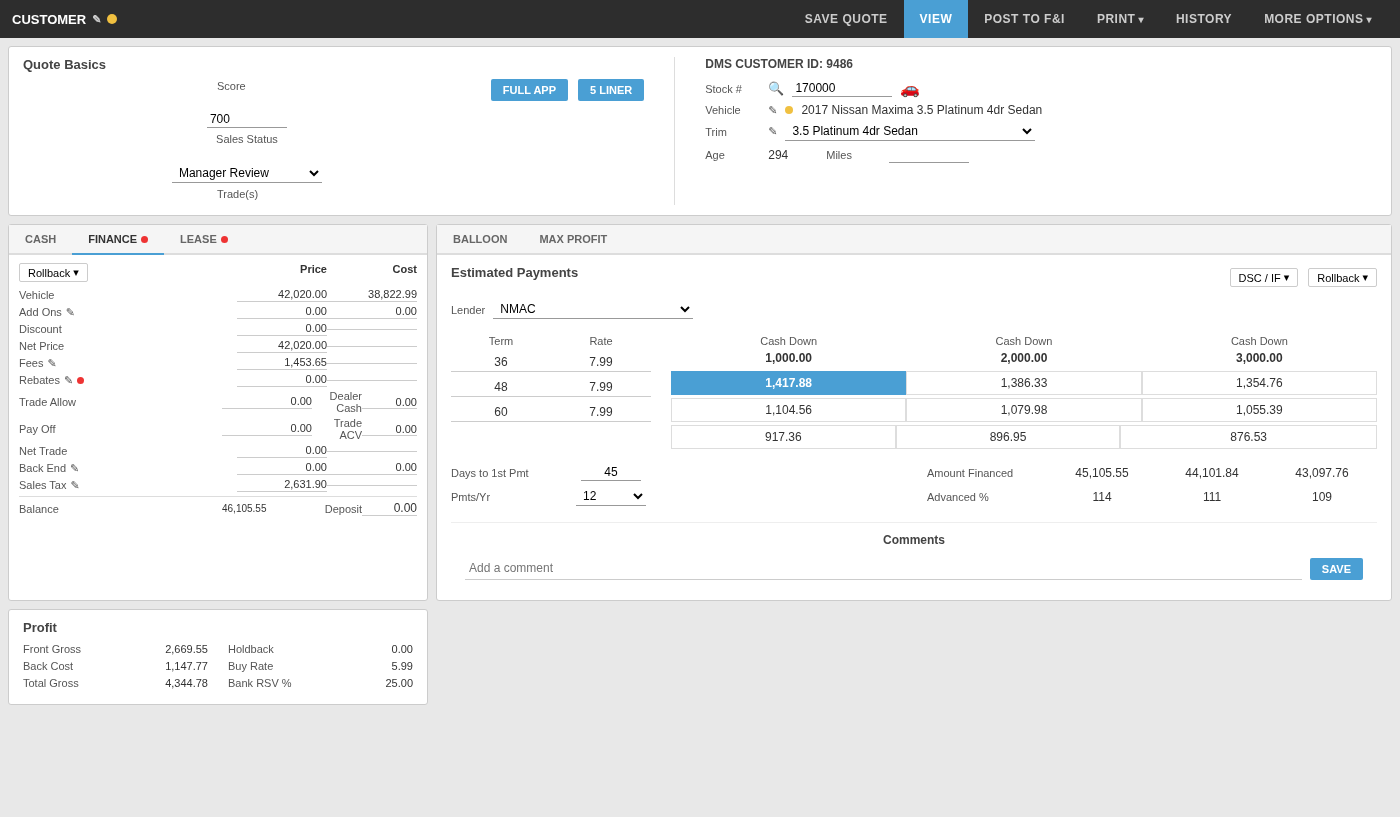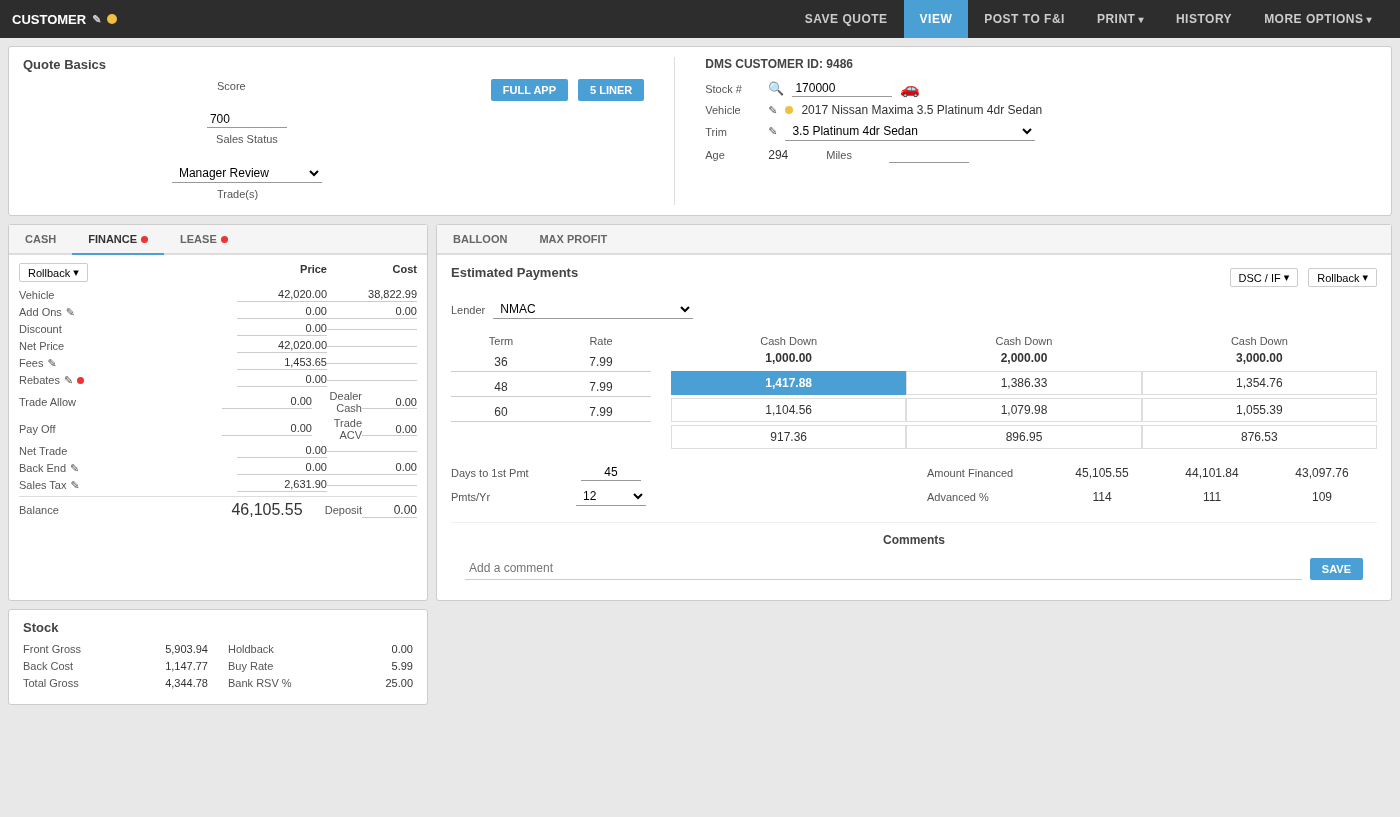--- a/index.html
+++ b/index.html
@@ -477,21 +477,21 @@
             <span class="pencil-icon">✎</span>
           </div>
           <div class="row-price">2,631.90</div>
           <div class="row-cost"></div>
         </div>
 
         <hr class="lp-divider">
 
         <div class="lp-row">
           <div style="flex:1; color:#555; font-size:11px;">Balance</div>
-          <div style="width:90px; text-align:center; font-size:16px;">46,105.55</div>
+          <div style="width:90px; text-align:left; font-size:10px;">46,105.55</div>
           <div style="width:50px; color:#555; font-size:11px; text-align:right;">Deposit</div>
           <div style="width:55px; text-align:right; border-bottom:1px solid #ccc; font-size:12px;">0.00</div>
         </div>
       </div>
     </div>
 
     <div class="right-panel">
       <div class="tab-bar">
         <div class="tab">
           <span>BALLOON</span>
@@ -568,21 +568,21 @@
 
             <div style="display:flex; margin-bottom:3px;">
               <div style="flex:1; text-align:center; font-size:12px; padding:4px 6px; border:1px solid #ddd;">1,104.56</div>
               <div style="flex:1; text-align:center; font-size:12px; padding:4px 6px; border:1px solid #ddd;">1,079.98</div>
               <div style="flex:1; text-align:center; font-size:12px; padding:4px 6px; border:1px solid #ddd;">1,055.39</div>
             </div>
 
             <div style="display:flex; margin-bottom:3px;">
               <div style="flex:1; text-align:center; font-size:12px; padding:4px 6px; border:1px solid #ddd;">917.36</div>
               <div style="flex:1; text-align:center; font-size:12px; padding:4px 6px; border:1px solid #ddd;">896.95</div>
-              <div style="flex:1; text-align:center; font-size:12px; padding:4px 6px; border:1px solid #ddd;">876.53</div>
+              <div style="flex:1; text-align:center; font-size:12px; padding:4px 22px; border:1px solid #ddd;">876.53</div>
             </div>
           </div>
         </div>
 
         <div style="margin-top:12px;">
 
           <div style="display:flex; align-items:center; margin-bottom:6px;">
             <div style="width:120px; font-size:11px; color:#555;">Days to 1st Pmt</div>
             <div style="width:80px; text-align:center;">
               <input class="info-input" type="text" value="45" style="">
@@ -617,24 +617,24 @@
             <button class="btn-blue">SAVE</button>
           </div>
         </div>
       </div>
     </div>
   </div>
 
   <div class="bottom-layout">
     <div class="bottom-left">
       <div class="profit-section">
-        <div class="profit-title">Stock</div>
+        <div class="profit-title">Profit</div>
         <div class="profit-row">
           <span class="profit-label">Front Gross</span>
-          <span class="profit-val">5,903.94</span>
+          <span class="profit-val">2,669.55</span>
           <span class="profit-label2">Holdback</span>
           <span class="profit-val2">0.00</span>
         </div>
         <div class="profit-row">
           <span class="profit-label">Back Cost</span>
           <span class="profit-val">1,147.77</span>
           <span class="profit-label2">Buy Rate</span>
           <span class="profit-val2">5.99</span>
         </div>
         <div class="profit-row">

